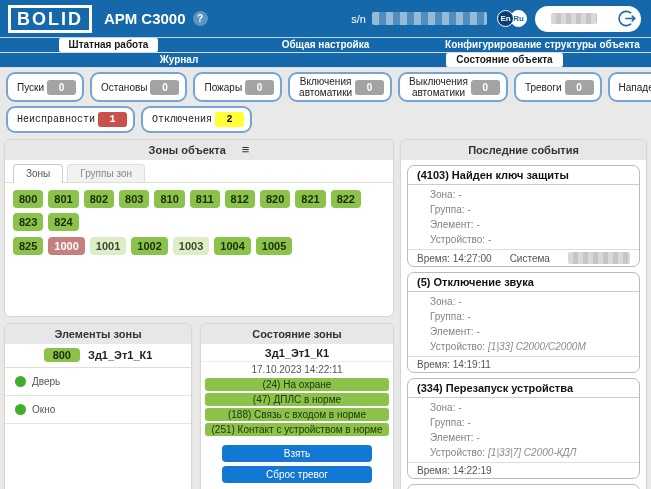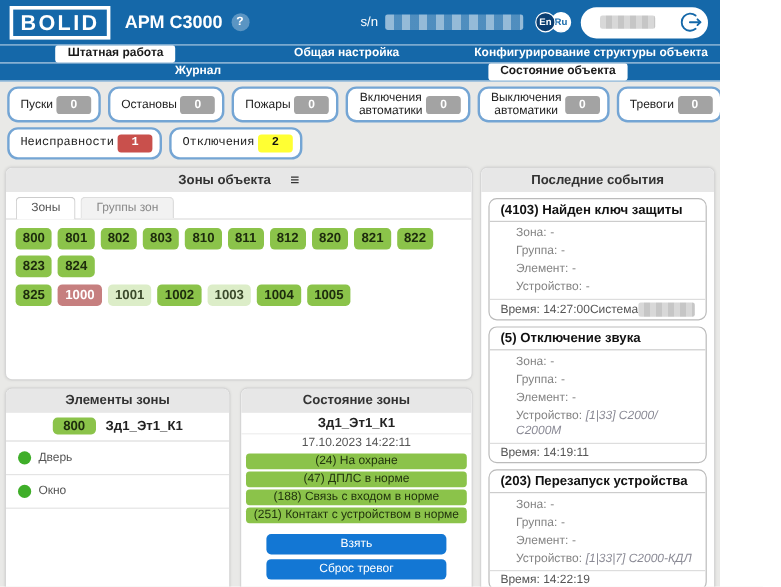--- a/index.html
+++ b/index.html
@@ -1,17 +1,17 @@
 <!DOCTYPE html>
 <html><head>
 <meta charset="utf-8">
 <style>
   * { margin:0; padding:0; box-sizing:border-box; }
   body { font-family:"Liberation Sans", sans-serif; }
-  .page { width:600px; height:489px; overflow:hidden; background:#e9e9e7; position:relative; }
+  .page { width:651px; height:489px; overflow:hidden; background:#e9e9e7; position:relative; }
 
   
   .header { height:38px; background:#1568a9; display:flex; align-items:center; padding:0 10px 0 8px; border-bottom:1px solid #bcd4e8; }
   .logo { border:3px solid #fff; padding:0 6px; color:#fff; font-weight:bold; font-size:18px; letter-spacing:2px; line-height:22px; }
   .app-title { color:#fff; font-weight:bold; font-size:15px; margin-left:12px; }
   .help { width:15px; height:15px; border-radius:50%; background:rgba(255,255,255,.3); color:#fff; font-size:10px; font-weight:bold; display:flex; align-items:center; justify-content:center; margin-left:7px; cursor:pointer; }
   .spacer { flex:1; }
   .sn { color:#fff; font-size:11px; margin-right:6px; }
   .redact { border-radius:2px; }
   .sn-redact { width:115px; height:13px; background:repeating-linear-gradient(90deg,rgba(255,255,255,.55) 0 7px,rgba(255,255,255,.25) 7px 14px); margin-right:10px; }
@@ -284,21 +284,21 @@
               <div class="efield"><span>Зона:</span><span class="val">-</span></div>
               <div class="efield"><span>Группа:</span><span class="val">-</span></div>
               <div class="efield"><span>Элемент:</span><span class="val">-</span></div>
               <div class="efield"><span>Устройство:</span><span class="val it">[1|33] С2000/С2000М</span></div>
             </div>
             <div class="efoot">
               <span class="t">Время: 14:19:11</span>
             </div>
           </div>
           <div class="ecard">
-            <div class="ecard-title">(203) Перезапуск устройства</div>
+            <div class="ecard-title">(334) Перезапуск устройства</div>
             <div class="efields">
               <div class="efield"><span>Зона:</span><span class="val">-</span></div>
               <div class="efield"><span>Группа:</span><span class="val">-</span></div>
               <div class="efield"><span>Элемент:</span><span class="val">-</span></div>
               <div class="efield"><span>Устройство:</span><span class="val it">[1|33|7] С2000-КДЛ</span></div>
             </div>
             <div class="efoot">
               <span class="t">Время: 14:22:19</span>
             </div>
           </div>

